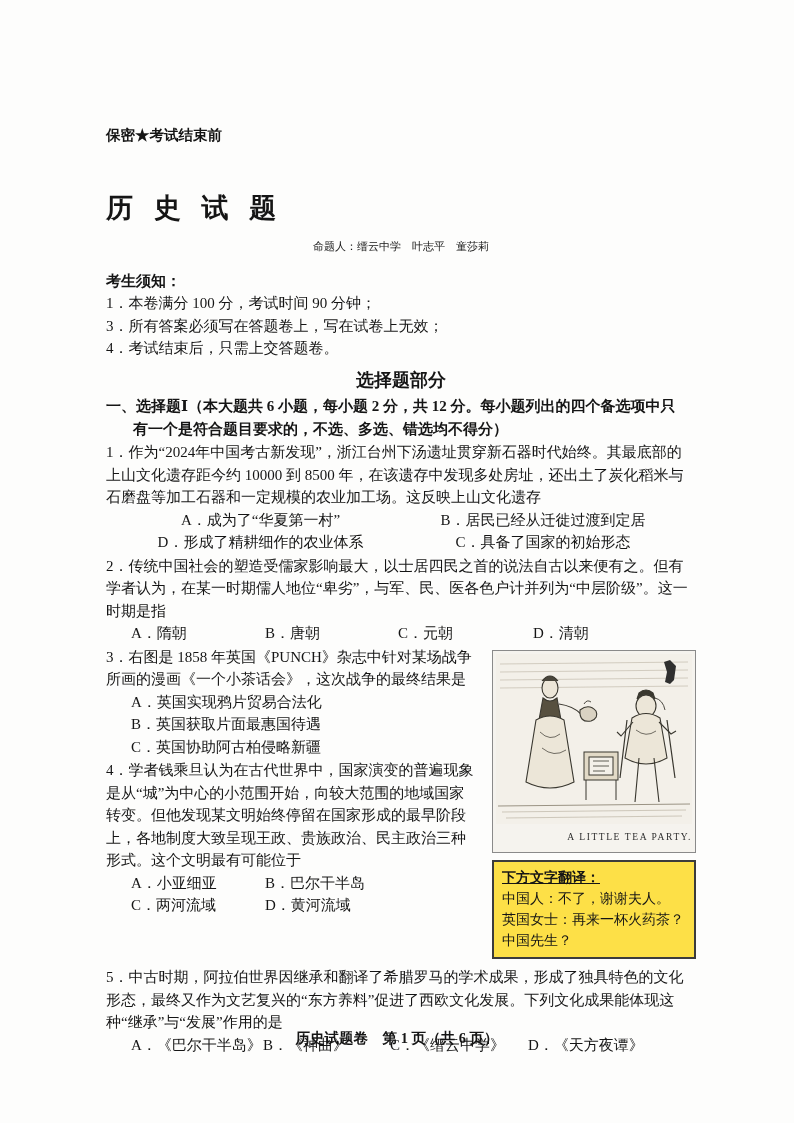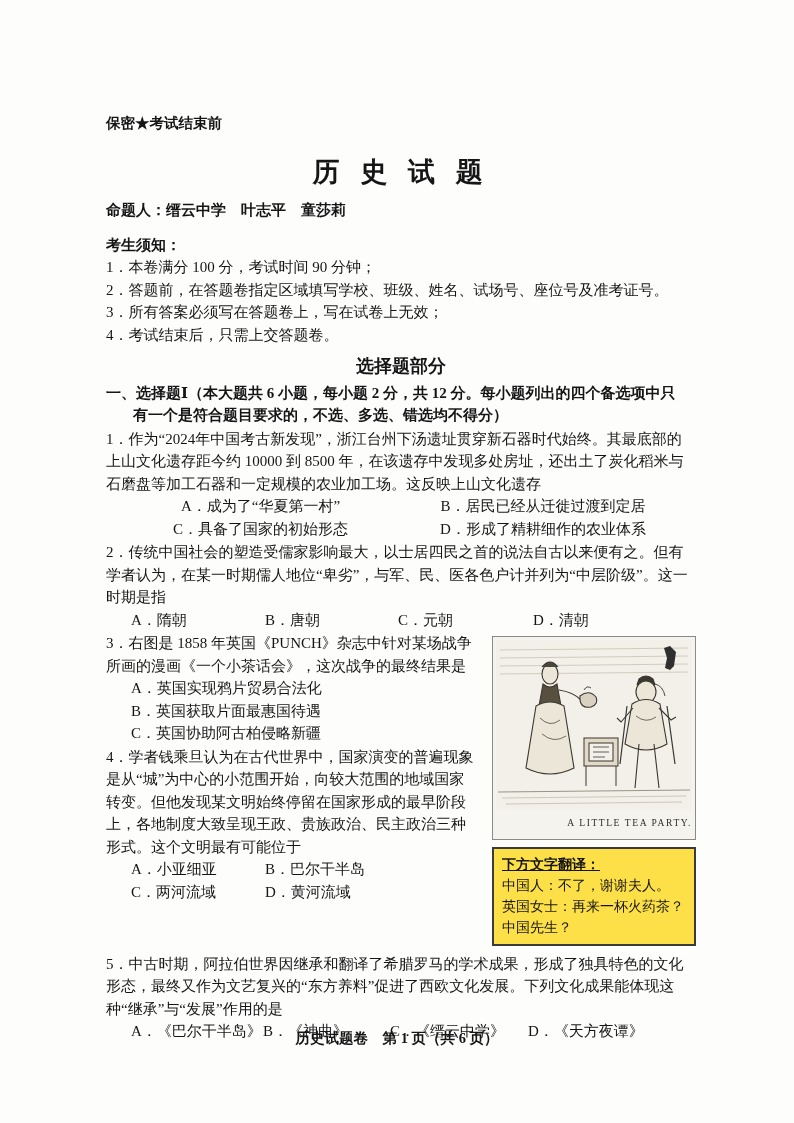--- a/index.html
+++ b/index.html
@@ -3,24 +3,24 @@
 <meta charset="utf-8">
 <style>
   * { box-sizing: border-box; }
   html, body { margin: 0; padding: 0; background: #d8d8d8; }
   .page {
     width: 794px; height: 1123px; margin: 0 auto; background: #fdfdfc;
     position: relative; overflow: hidden;
     font-family: "Liberation Serif", "DejaVu Serif", serif;
     color: #151515; font-size: 15px; line-height: 22.5px;
   }
-  .content { position: absolute; left: 106px; right: 98px; top: 112px; }
+  .content { position: absolute; left: 106px; right: 98px; top: 124px; }
   .secrecy { font-weight: bold; font-size: 14.5px; }
-  .title { text-align: center; font-size: 27px; font-weight: bold; letter-spacing: 7px; margin: 26px 0 16px 0; }
-  .authors { font-weight: bold; font-size: 15px; margin-bottom: 12px; }
+  .title { text-align: left; font-size: 27px; font-weight: bold; letter-spacing: 7px; margin: 50px 0 16px 0; }
+  .authors { text-align: center; font-weight: normal; font-size: 11px; margin-bottom: 12px; }
   .notice-heading { font-weight: bold; }
   .notice-item { }
   .part-title { text-align: center; font-size: 18px; font-weight: bold; margin: 9px 0 4px 0; }
   .block-intro { font-weight: bold; }
   .block-intro .l2 { padding-left: 27px; }
   .question { margin-top: 1px; }
   .opts-2col { display: grid; grid-template-columns: 259px 1fr; padding-left: 25px; text-align: center; }
   .opts-4col-q2 { display: grid; grid-template-columns: 134px 133px 135px 1fr; padding-left: 25px; }
   .opts-4col-q5 { display: grid; grid-template-columns: 132px 127px 138px 1fr; padding-left: 25px; }
   .opts-2col-q4 { display: grid; grid-template-columns: 134px 1fr; padding-left: 25px; }
@@ -42,39 +42,38 @@
 
     <div class="secrecy">保密★考试结束前</div>
 
     <h1 class="title">历 史 试 题</h1>
 
     <div class="authors">命题人：缙云中学　叶志平　童莎莉</div>
 
     <div class="notice">
       <div class="notice-heading">考生须知：</div>
       <div class="notice-item">1．本卷满分 100 分，考试时间 90 分钟；</div>
-      <div class="notice-item">2．答题前，在答题卷指定区域填写学校、班级、姓名、试场号、座位号及准考证号。</div>
       <div class="notice-item">3．所有答案必须写在答题卷上，写在试卷上无效；</div>
       <div class="notice-item">4．考试结束后，只需上交答题卷。</div>
     </div>
 
     <div class="part-title">选择题部分</div>
 
     <div class="block-intro">
       <div>一、选择题Ⅰ（本大题共 6 小题，每小题 2 分，共 12 分。每小题列出的四个备选项中只</div>
       <div class="l2">有一个是符合题目要求的，不选、多选、错选均不得分）</div>
     </div>
 
     <div class="question">
       <div>1．作为“2024年中国考古新发现”，浙江台州下汤遗址贯穿新石器时代始终。其最底部的上山文化遗存距今约 10000 到 8500 年，在该遗存中发现多处房址，还出土了炭化稻米与石磨盘等加工石器和一定规模的农业加工场。这反映上山文化遗存</div>
       <div class="opts-2col">
         <span>A．成为了“华夏第一村”</span>
         <span>B．居民已经从迁徙过渡到定居</span>
+        <span>D．形成了精耕细作的农业体系</span>
         <span>C．具备了国家的初始形态</span>
-        <span>D．形成了精耕细作的农业体系</span>
       </div>
     </div>
 
     <div class="question">
       <div>2．传统中国社会的塑造受儒家影响最大，以士居四民之首的说法自古以来便有之。但有学者认为，在某一时期儒人地位“卑劣”，与军、民、医各色户计并列为“中层阶级”。这一时期是指</div>
       <div class="opts-4col-q2">
         <span>A．隋朝</span>
         <span>B．唐朝</span>
         <span>C．元朝</span>
         <span>D．清朝</span>

